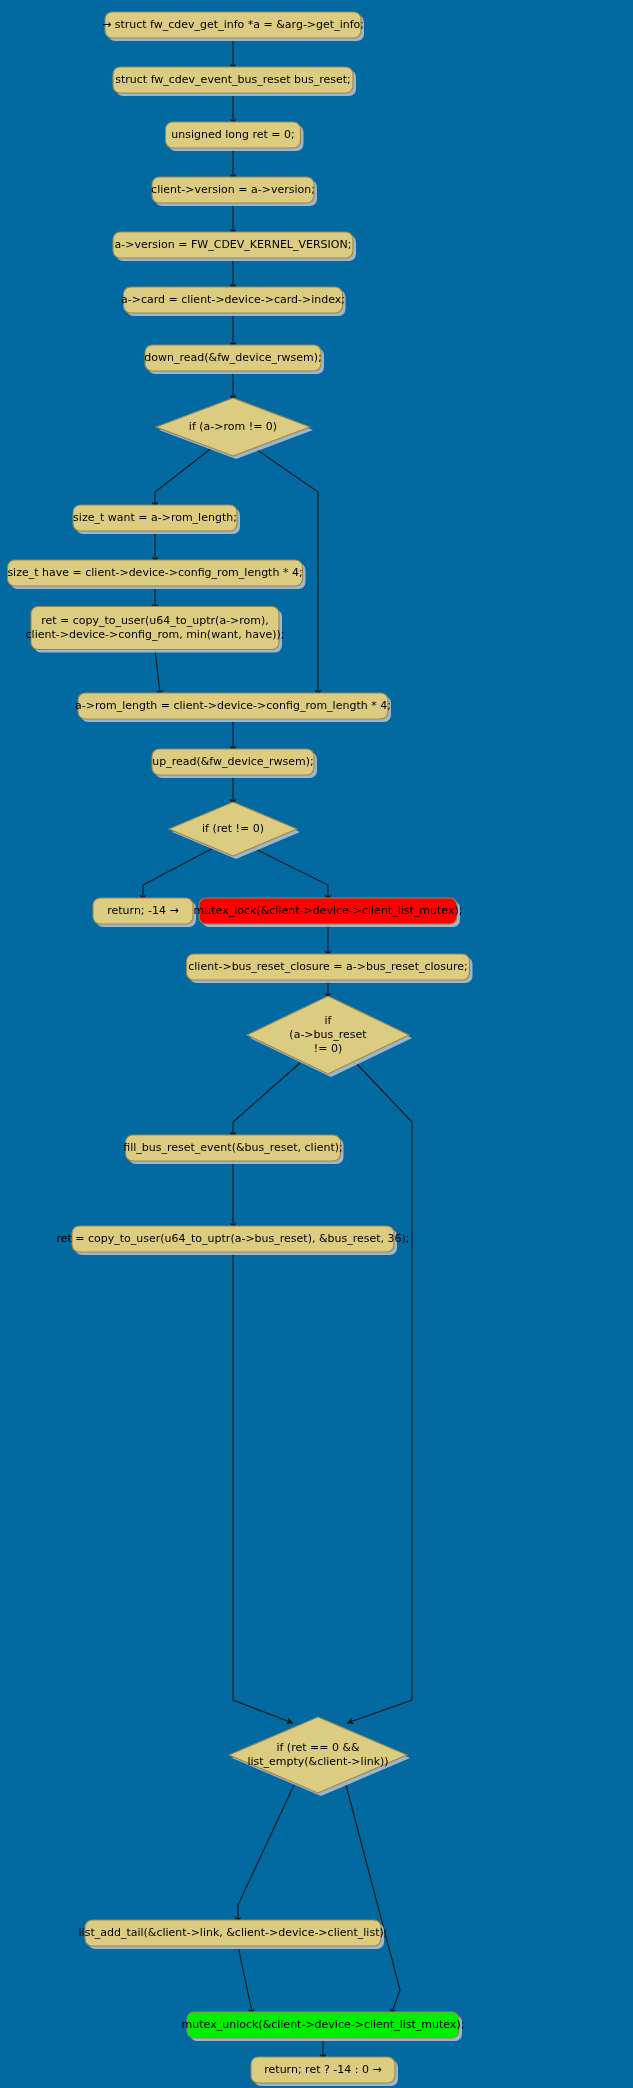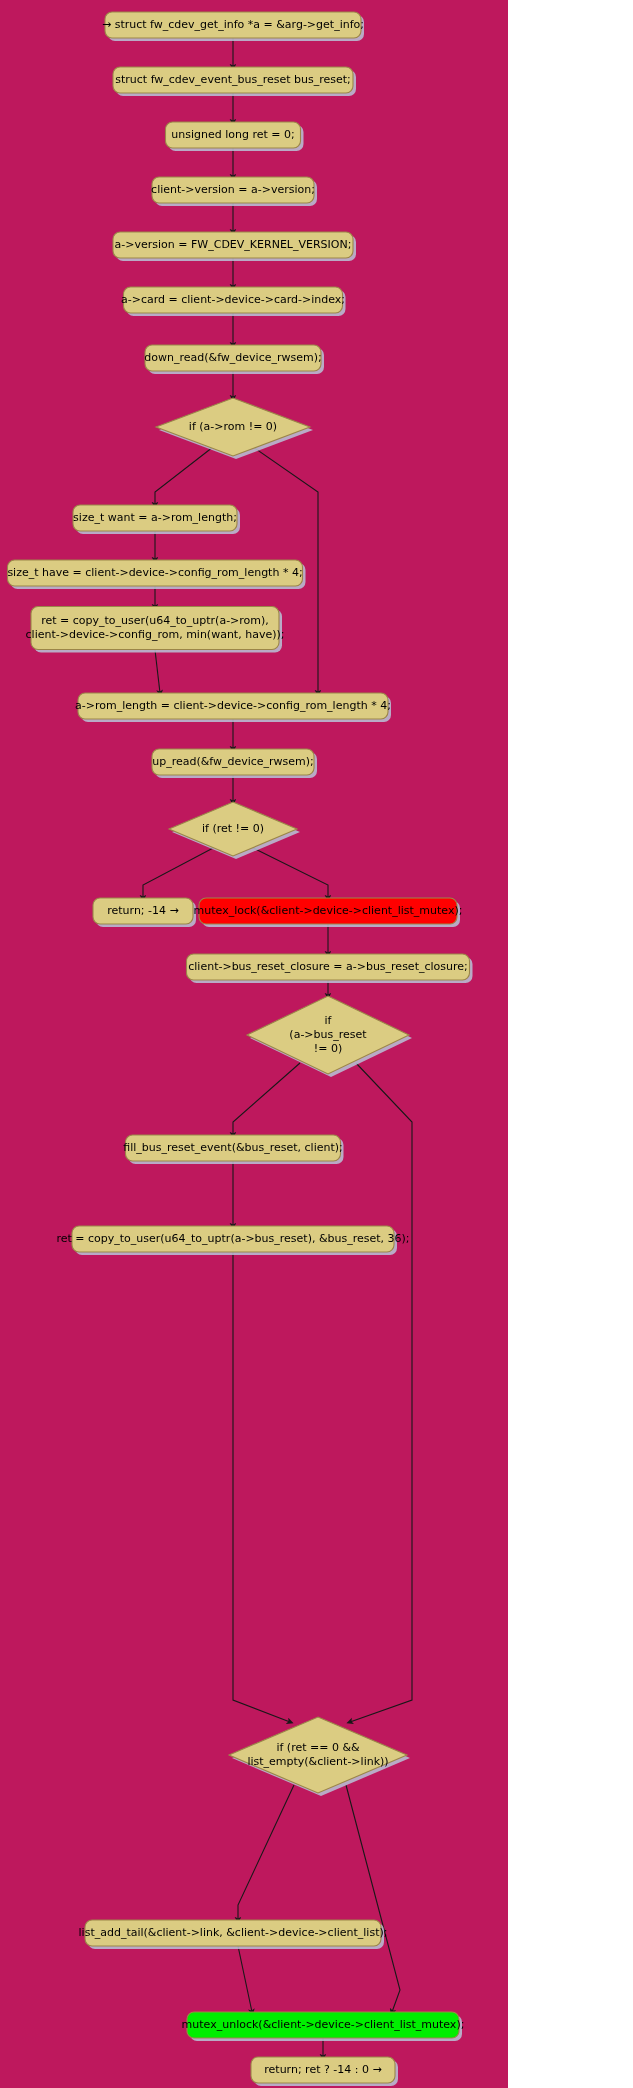--- a/index.html
+++ b/index.html
@@ -5,23 +5,23 @@
   html, body {
     margin: 0;
     padding: 0;
     background: #FFFFFF;
   }
   body {
     font-family: "DejaVu Sans", sans-serif;
   }
   #canvas {
     position: relative;
-    width: 508px;
+    width: 633px;
     height: 2088px;
-    background: #be185d;
+    background: #0369a1;
     overflow: hidden;
   }
   svg.layer {
     position: absolute;
     left: 0;
     top: 0;
     width: 633px;
     height: 2088px;
   }
   .node-text {

